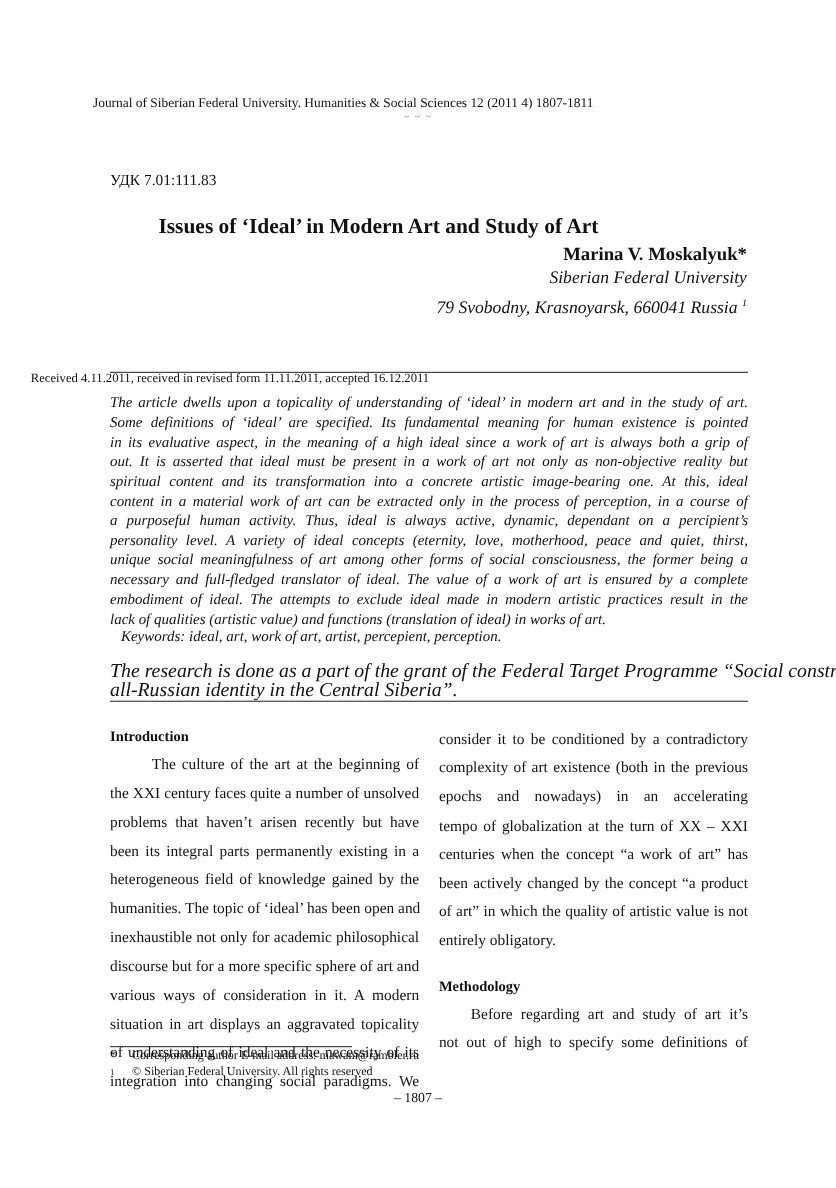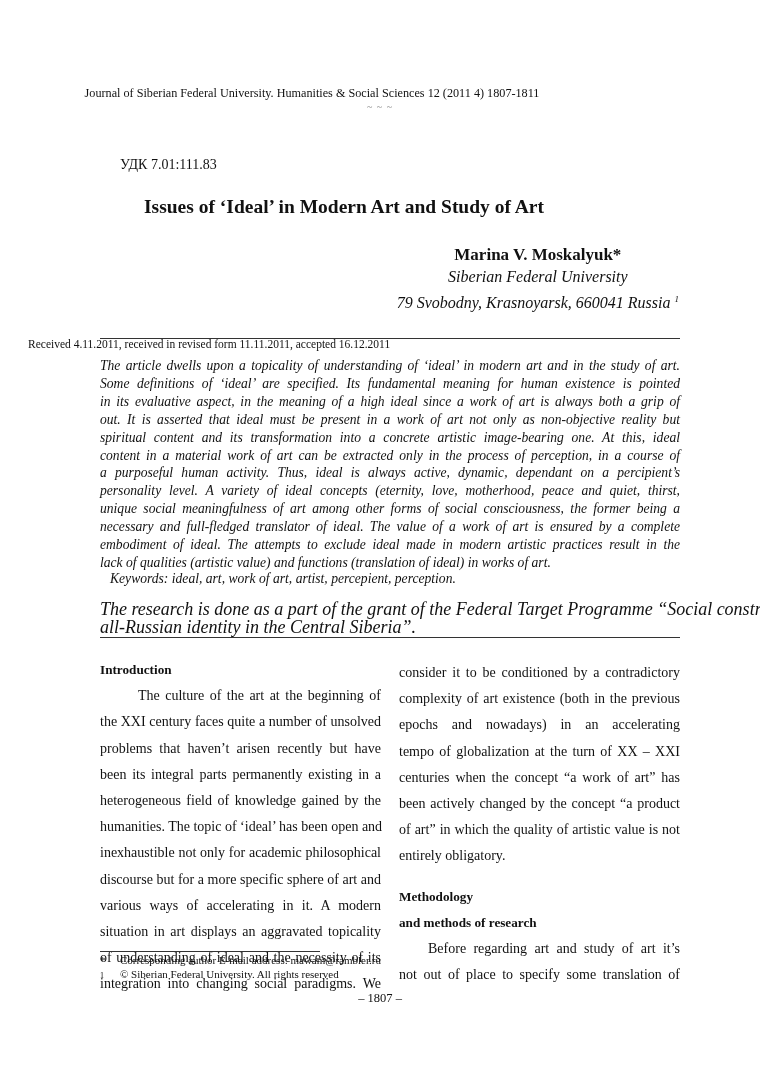--- a/index.html
+++ b/index.html
@@ -1,23 +1,23 @@
 <!DOCTYPE html>
 <html><head>
 <meta charset="utf-8">
 <style>
   html, body { margin: 0; padding: 0; background: #ffffff; }
   body { width: 760px; height: 1080px; position: relative; overflow: hidden;
          font-family: "Liberation Serif", "DejaVu Serif", serif; color: #111; }
   .abs { position: absolute; }
   .journal-header { left: 0; width: 624px; top: 86px; text-align: center; font-size: 12.2px; }
   .tilde { left: 0; width: 760px; top: 101px; text-align: center; font-size: 10px; color: #888; letter-spacing: 1px; }
-  .udk { left: 100px; top: 157px; font-size: 14px; margin-left: 20px; }
+  .udk { left: 100px; top: 157px; font-size: 14px; }
   .title { left: 100px; top: 196px; font-size: 19.5px; font-weight: bold; margin-left: 44px; }
-  .author-block { right: 81px; top: 244px; text-align: center; }
+  .author-block { right: 81px; top: 220px; text-align: right; }
   .author-name { font-size: 17px; font-weight: bold; line-height: 22px; }
   .affil { font-size: 16px; font-style: italic; line-height: 22px; }
   .received { left: 0; width: 760px; top: 338px; text-align: left; font-size: 11.5px; padding-left: 28px; }
   .rule { position: absolute; left: 100px; width: 580px; height: 0; border-top: 1.5px solid #333; }
   .abstract { left: 100px; width: 580px; top: 357px; font-style: italic; font-size: 13.6px;
               line-height: 17.9px; text-align: justify; }
   .abstract .line { display: block; text-align: justify; text-align-last: justify; white-space: nowrap; }
   .abstract .line.last { text-align-last: left; }
   .keywords { left: 110px; top: 571px; font-style: italic; font-size: 13.6px; }
   .grant { left: 100px; width: 580px; top: 600px; font-style: italic; font-size: 18px; line-height: 18px; }
@@ -77,40 +77,39 @@
 <div class="col col-left">
   <span class="sec-head">Introduction</span>
   <span class="line indent">The culture of the art at the beginning of</span>
   <span class="line">the XXI century faces quite a number of unsolved</span>
   <span class="line">problems that haven’t arisen recently but have</span>
   <span class="line">been its integral parts permanently existing in a</span>
   <span class="line">heterogeneous field of knowledge gained by the</span>
   <span class="line">humanities. The topic of ‘ideal’ has been open and</span>
   <span class="line">inexhaustible not only for academic philosophical</span>
   <span class="line">discourse but for a more specific sphere of art and</span>
-  <span class="line">various ways of accelerating in it. A modern</span>
+  <span class="line">various ways of consideration in it. A modern</span>
   <span class="line">situation in art displays an aggravated topicality</span>
   <span class="line">of understanding of ideal and the necessity of its</span>
   <span class="line">integration into changing social paradigms. We</span>
 </div>
 
 <div class="col col-right">
   <span class="line">consider it to be conditioned by a contradictory</span>
   <span class="line">complexity of art existence (both in the previous</span>
   <span class="line">epochs and nowadays) in an accelerating</span>
   <span class="line">tempo of globalization at the turn of XX – XXI</span>
   <span class="line">centuries when the concept “a work of art” has</span>
   <span class="line">been actively changed by the concept “a product</span>
   <span class="line">of art” in which the quality of artistic value is not</span>
   <span class="line last">entirely obligatory.</span>
   <span style="display:block;height:14px"></span>
   <span class="sec-head">Methodology</span>
-  <span class="sec-head">and methods of research</span>
   <span class="line indent" style="padding-left:29px">Before regarding art and study of art it’s</span>
-  <span class="line">not out of place to specify some translation of</span>
+  <span class="line">not out of high to specify some definitions of</span>
 </div>
 
 <div class="abs fn-rule"></div>
 <div class="abs footnotes">
   <div><span class="fn-mark">*</span><span>Corresponding author E-mail address: mawam@rambler.ru</span></div>
   <div><span class="fn-mark" style="font-size:8px">1</span><span>© Siberian Federal University. All rights reserved</span></div>
 </div>
 
 <div class="abs page-number">– 1807 –</div>
 

